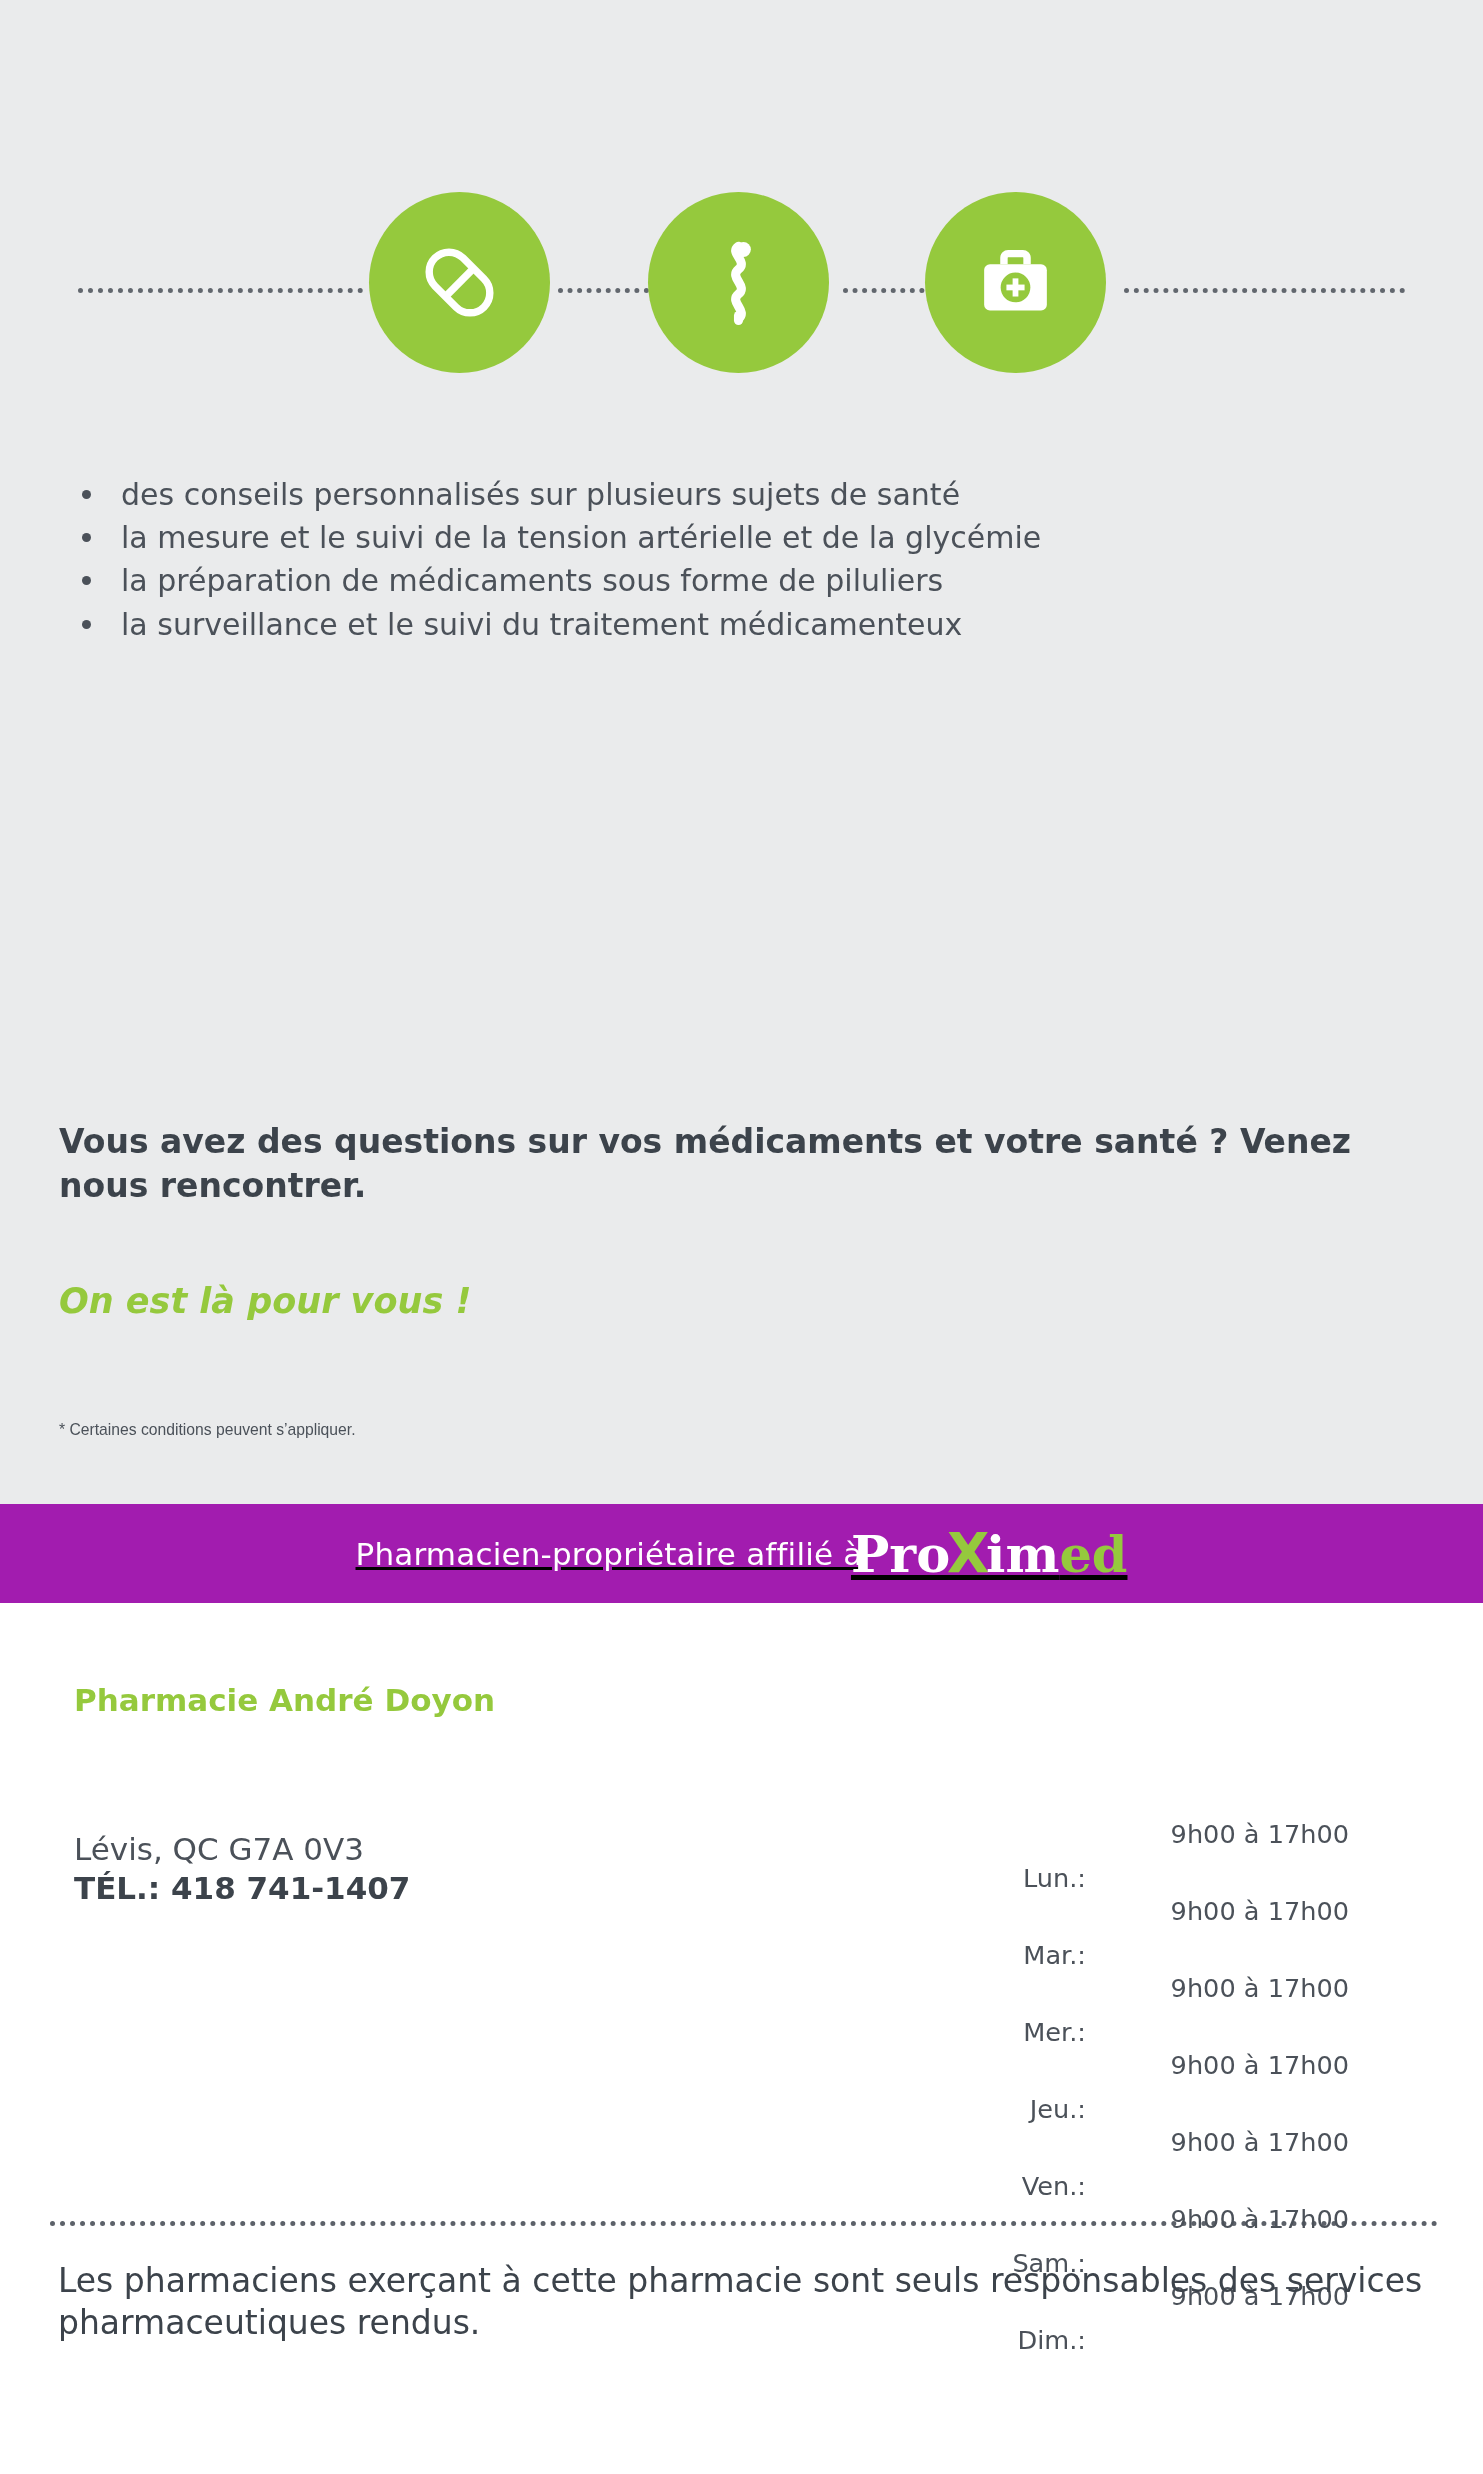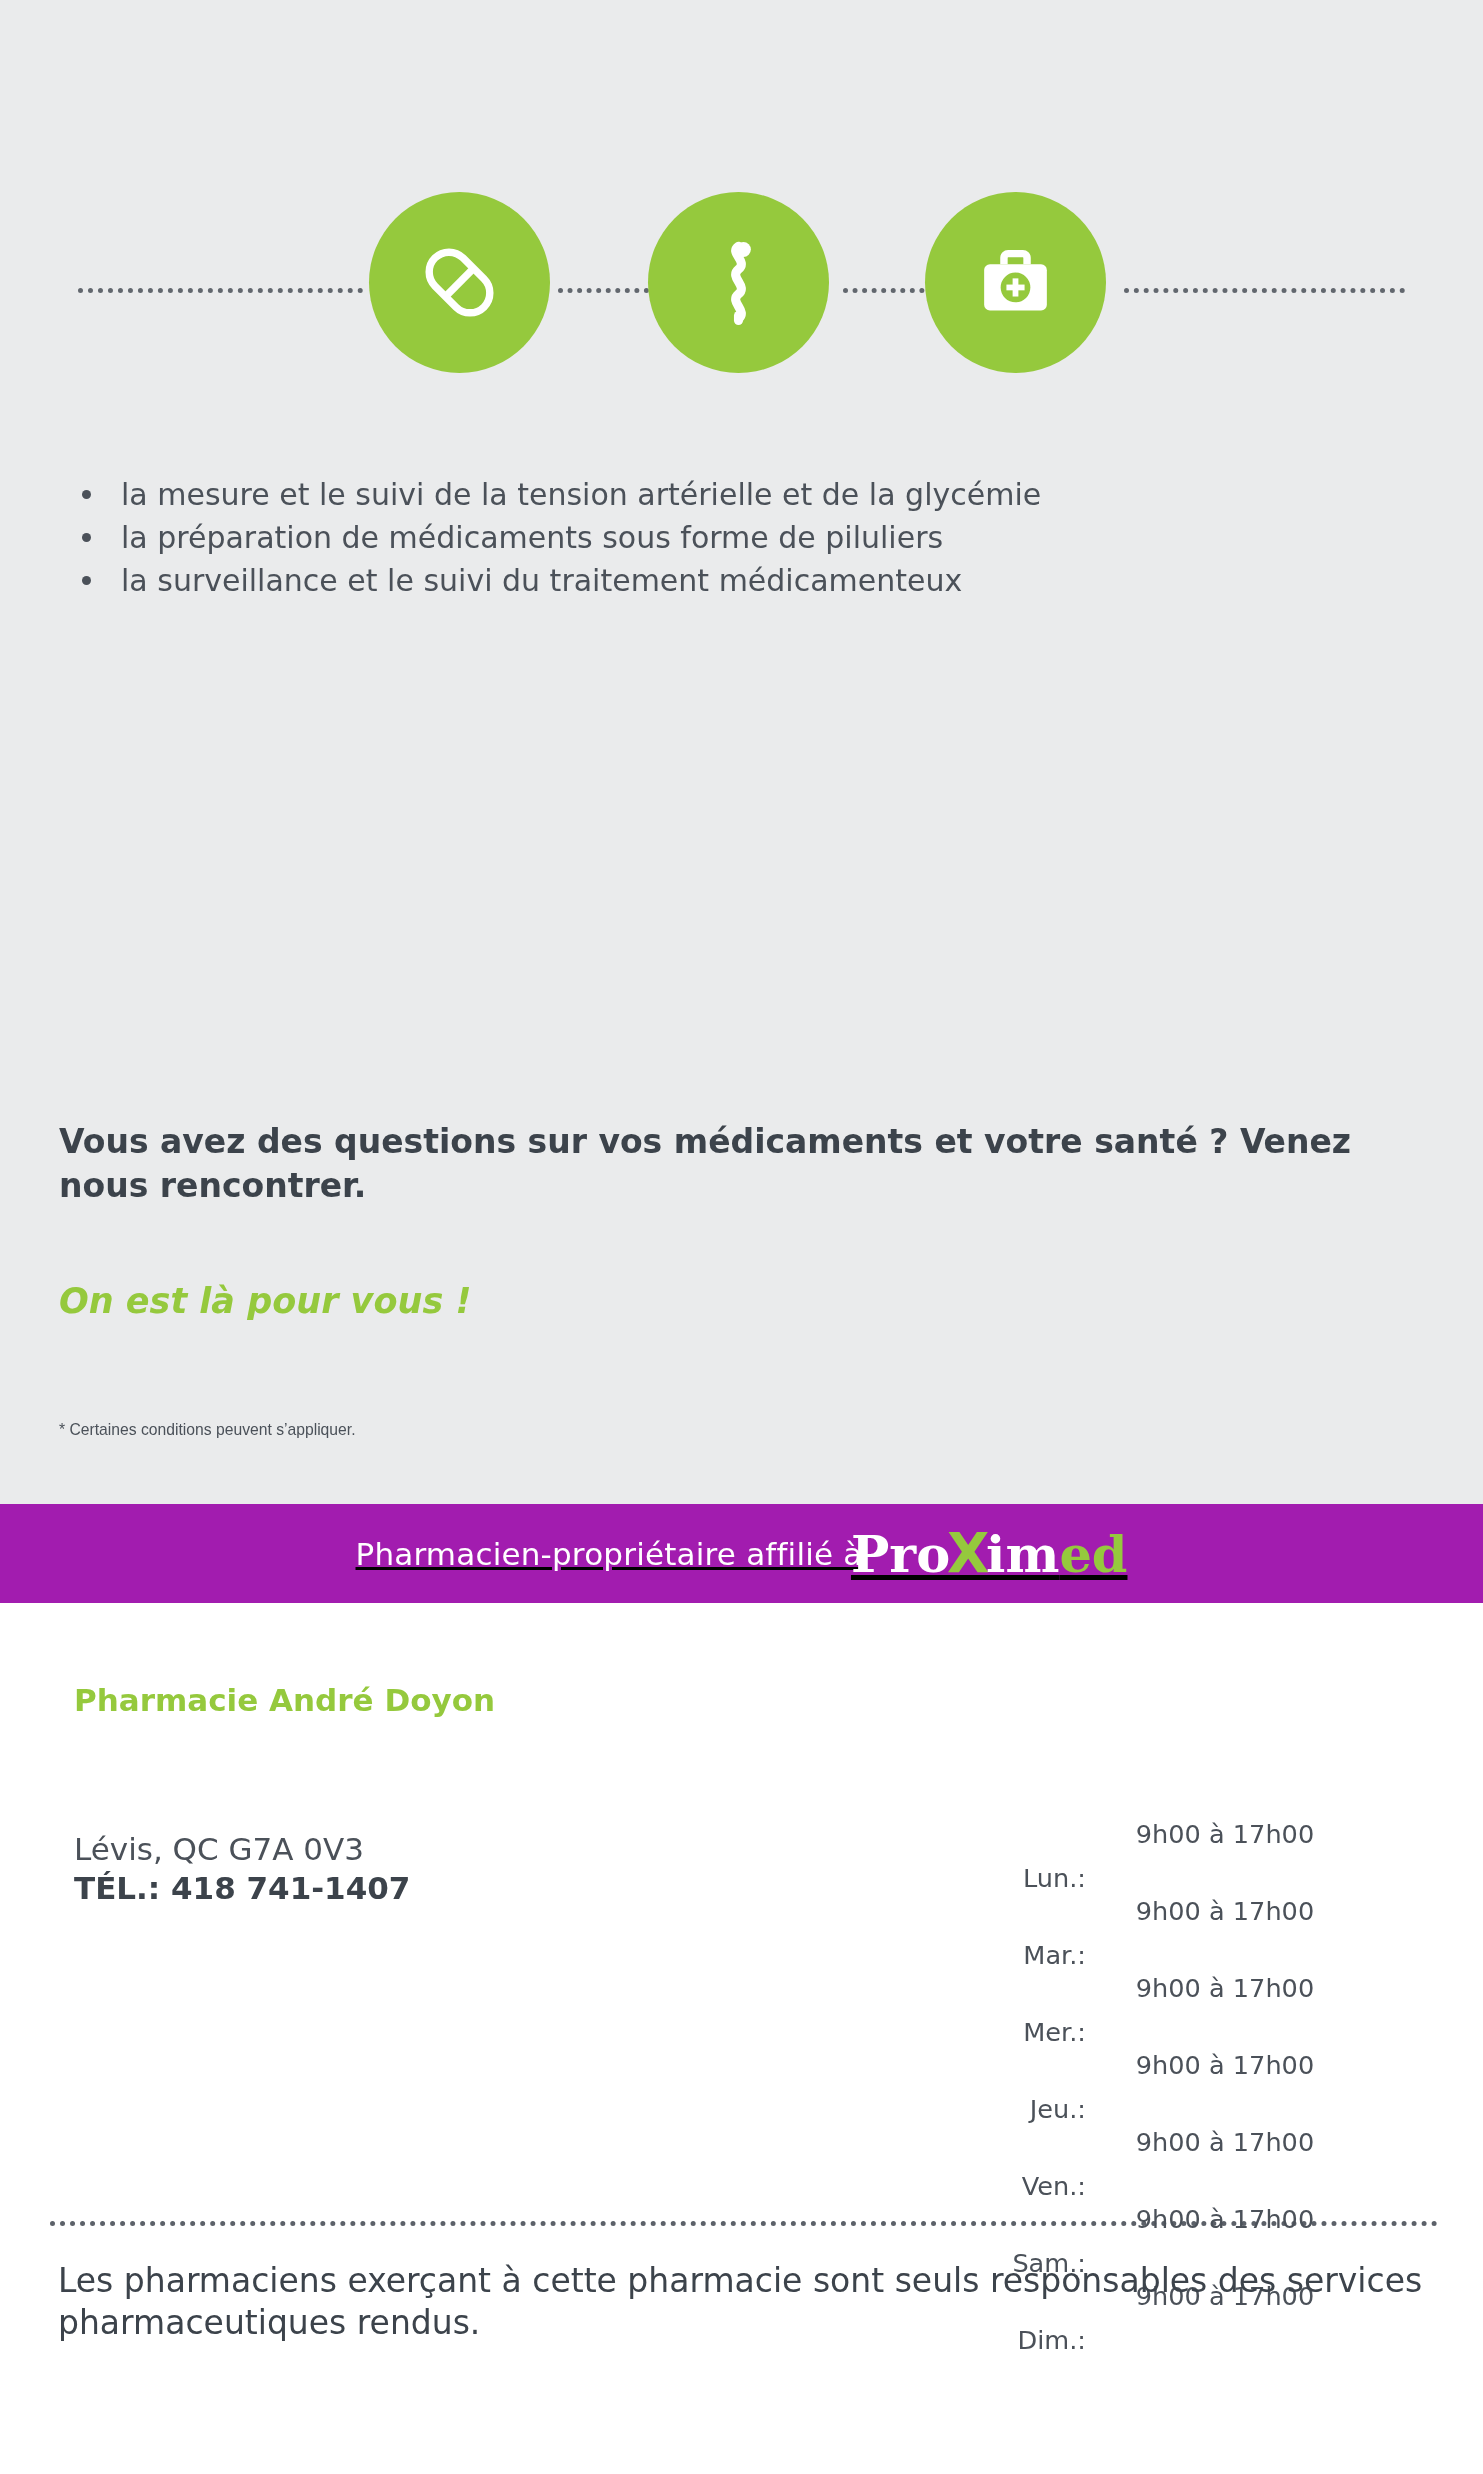--- a/index.html
+++ b/index.html
@@ -215,21 +215,21 @@
     line-height: 1.29;
   }
   .hours-day {
     width: 99px;
     text-align: right;
     padding-right: 15px;
     margin-top: 44px;
   }
   .hours-time {
     width: 248px;
-    text-align: center;
+    text-align: right;
   }
 
   .dotted-separator {
     position: absolute;
     left: 50px;
     top: 2221px;
     width: 1388px;
     border-top: 5.8px dotted #4b5159;
     height: 0;
     opacity: 0.9;
@@ -282,20 +282,24 @@
         <path d="M46 38 V30 a5 5 0 0 1 5 -5 h18 a5 5 0 0 1 5 5 v8" fill="none" stroke="#ffffff" stroke-width="9"></path>
         <circle cx="60" cy="66" r="18" fill="#95c93d"></circle>
         <rect x="56.5" y="55" width="7" height="22" fill="#ffffff"></rect>
         <rect x="49" y="62.5" width="22" height="7" fill="#ffffff"></rect>
       </svg>
     </div>
   </div>
 
 
   <ul class="services">
+    <li>
+      <span class="bullet"></span>
+      <span>des conseils personnalisés sur plusieurs sujets  de santé</span>
+    </li>
     <li>
       <span class="bullet"></span>
       <span>la mesure et le suivi de la tension artérielle et de la glycémie</span>
     </li>
     <li>
       <span class="bullet"></span>
       <span> la préparation de médicaments sous forme de piluliers</span>
     </li>
     <li>
       <span class="bullet"></span>

